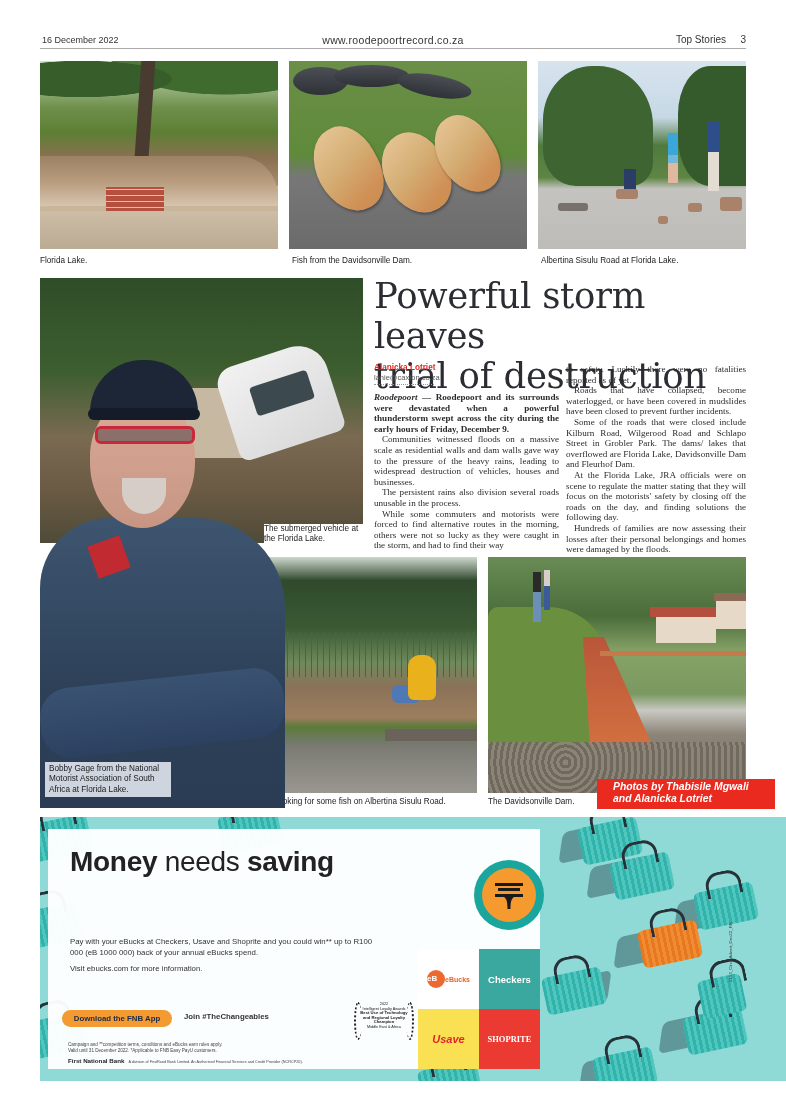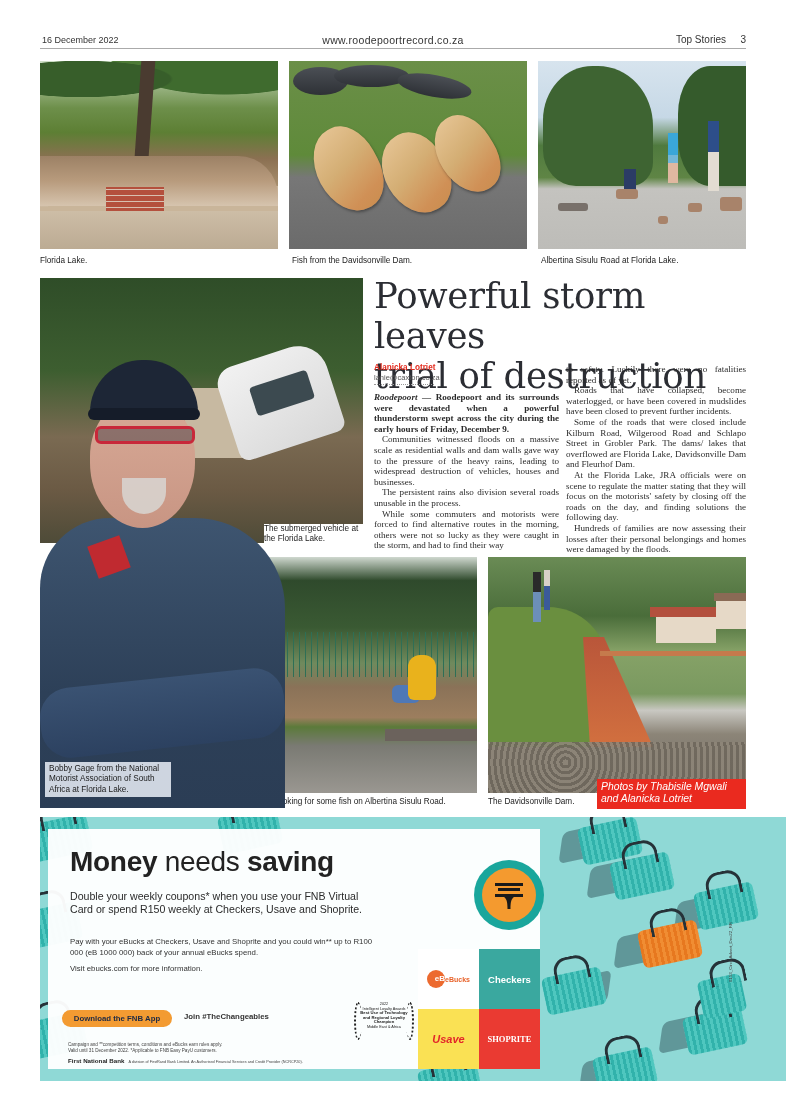--- a/index.html
+++ b/index.html
@@ -81,21 +81,21 @@
   #p5 .board { position:absolute; left:140px; top:172px; width:92px; height:12px; background:#6b625c; }
 
   
   #p6 { left:488px; top:557px; width:258px; height:236px; background:linear-gradient(180deg,#6a8b55 0%,#4a6d3a 25%,#86a267 40%,#7a9960 58%,#c9c8c2 65%,#8c8578 75%,#6d685f 100%); }
   #p6 .mound { position:absolute; left:0; top:50px; width:120px; height:140px; background:#6a8f3f; border-radius:10px 60px 0 0; }
   #p6 .erode { position:absolute; left:95px; top:80px; width:70px; height:110px; background:linear-gradient(180deg,#b9563a,#d2703f); clip-path:polygon(0 0,30% 0,100% 100%,10% 100%); }
   #p6 .pipe { position:absolute; left:112px; top:94px; width:146px; height:5px; background:#c57a4c; }
   #p6 .house { position:absolute; background:#e6d9c7; }
   #p6 .roof { position:absolute; background:#b3503d; }
   #p6 .rocks { position:absolute; left:0; top:185px; width:258px; height:51px; background:repeating-radial-gradient(circle at 30% 40%, #8d8578 0 3px, #6e675c 3px 6px); opacity:0.9; }
-  .credit { position:absolute; left:597px; top:779px; width:149px; height:30px; background:#ea2a1f; color:#fff; font-weight:normal; font-style:italic; font-size:10.4px; line-height:12.4px; padding:2px 4px; }
+  .credit { position:absolute; left:597px; top:779px; width:178px; height:30px; background:#ea2a1f; color:#fff; font-weight:bold; font-style:italic; font-size:10.4px; line-height:12.4px; padding:2px 16px; }
 
   
   .ad { position:absolute; left:40px; top:817px; width:760px; height:264px; background:#8fd9d6; overflow:hidden; }
   .ad .basket { position:absolute; width:60px; height:38px; border-radius:6px; background:repeating-linear-gradient(90deg,#31b2ab 0 3px,#4fc7bf 3px 6px); transform:rotate(-12deg); }
   .ad .basket::before { content:""; position:absolute; left:14px; top:-16px; width:30px; height:22px; border:3px solid #263238; border-bottom:none; border-radius:14px 14px 0 0; }
   .ad .basket.orange { background:repeating-linear-gradient(90deg,#e7781f 0 3px,#f08d33 3px 6px); }
   .ad .shadow { position:absolute; width:60px; height:30px; background:rgba(40,70,80,0.45); border-radius:6px; transform:rotate(-12deg) skewX(-20deg); }
   .ad .panel { position:absolute; left:8px; top:12px; width:492px; height:240px; background:rgba(255,255,255,0.96); }
   .ad .title { position:absolute; left:30px; top:28px; font-size:28px; line-height:34px; color:#222; letter-spacing:-0.3px; }
   .ad .title b { font-weight:bold; }
@@ -110,21 +110,21 @@
   .ad .award { position:absolute; left:320px; top:185px; width:48px; height:40px; text-align:center; font-size:3.8px; line-height:4.6px; color:#222; }
   .ad .award b { font-size:4.2px; }
   .laurel { position:absolute; top:0; width:8px; height:38px; border:2px dotted #222; border-radius:50%; }
   .ad .logo-ring { position:absolute; left:434px; top:43px; width:70px; height:70px; border-radius:50%; background:#1aa69c; }
   .ad .logo-core { position:absolute; left:442px; top:51px; width:54px; height:54px; border-radius:50%; background:#f49a2f; display:flex; align-items:center; justify-content:center; }
   .ad .tile { position:absolute; width:61px; height:60px; display:flex; align-items:center; justify-content:center; font-weight:bold; color:#fff; }
   .ad .tile.ebucks { left:378px; top:132px; background:#fff; color:#e8632b; font-size:7px; width:61px; }
   .ad .tile.checkers { left:439px; top:132px; background:#3aa89f; font-size:9.5px; }
   .ad .tile.usave { left:378px; top:192px; background:#fae154; color:#e3262a; font-style:italic; font-size:11px; }
   .ad .tile.shoprite { left:439px; top:192px; background:#ea3a32; font-family:"Liberation Serif",serif; font-size:8.5px; }
-  .eb-badge { display:inline-block; width:18px; height:18px; border-radius:50%; background:#ec6a2f; color:#fff; font-size:8px; line-height:18px; text-align:right; margin-right:0; }
+  .eb-badge { display:inline-block; width:18px; height:18px; border-radius:50%; background:#ec6a2f; color:#fff; font-size:8px; line-height:18px; text-align:left; margin-right:0; }
   .ad .sidecode { position:absolute; left:688px; top:165px; font-size:4.4px; color:#444; transform:rotate(-90deg); transform-origin:left top; white-space:nowrap; }
 </style>
 </head>
 <body>
 
 <div class="hdr">
   <span class="date">16 December 2022</span>
   <span class="url">www.roodepoortrecord.co.za</span>
   <span class="sec" style="right:20px">Top Stories</span>
   <span class="pg">3</span>
@@ -252,21 +252,20 @@
   <div class="basket" style="left:660px;top:160px;width:44px;"></div>
   <div class="basket" style="left:-10px;top:2px;"></div>
   <div class="basket" style="left:-20px;top:90px;"></div>
   <div class="basket" style="left:-15px;top:200px;"></div>
   <div class="basket" style="left:180px;top:-6px;"></div>
   <div class="basket" style="left:380px;top:248px;"></div>
 
   <div class="panel"></div>
 
   <div class="title"><b>Money</b><span> needs </span><b>saving</b></div>
-  <div class="sub">Double your weekly coupons* when you use your FNB Virtual Card or spend R150 weekly at Checkers, Usave and Shoprite.</div>
   <div class="small">Pay with your eBucks at Checkers, Usave and Shoprite and you could win** up to R100 000 (eB 1000 000) back of your annual eBucks spend.</div>
   <div class="visit">Visit ebucks.com for more information.</div>
 
   <button class="dl-btn">Download the FNB App</button>
   <div class="join">Join #TheChangeables</div>
 
   <div class="terms">
     <div>Campaign and **competition terms, conditions and eBucks earn rules apply.</div>
     <div>Valid until 31 December 2022. *Applicable to FNB Easy PayU customers.</div>
   </div>

